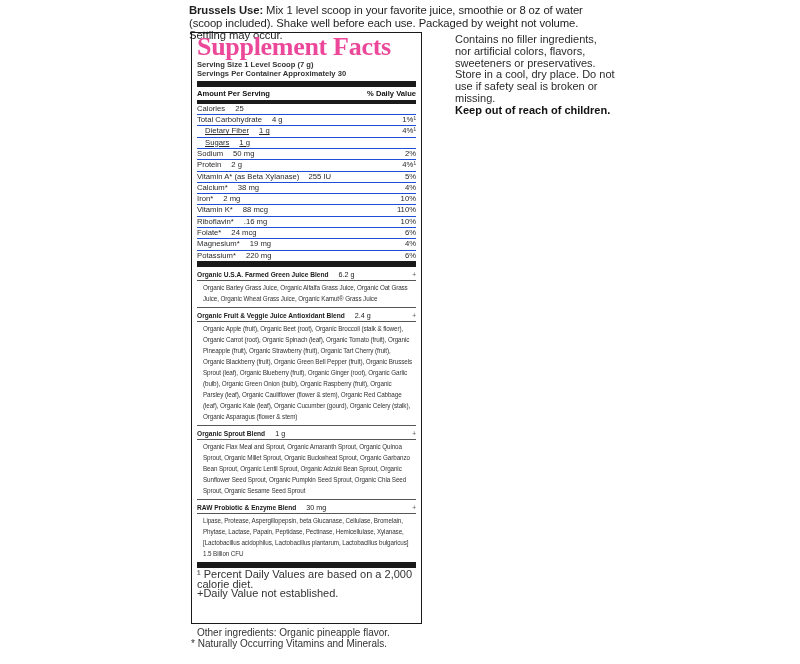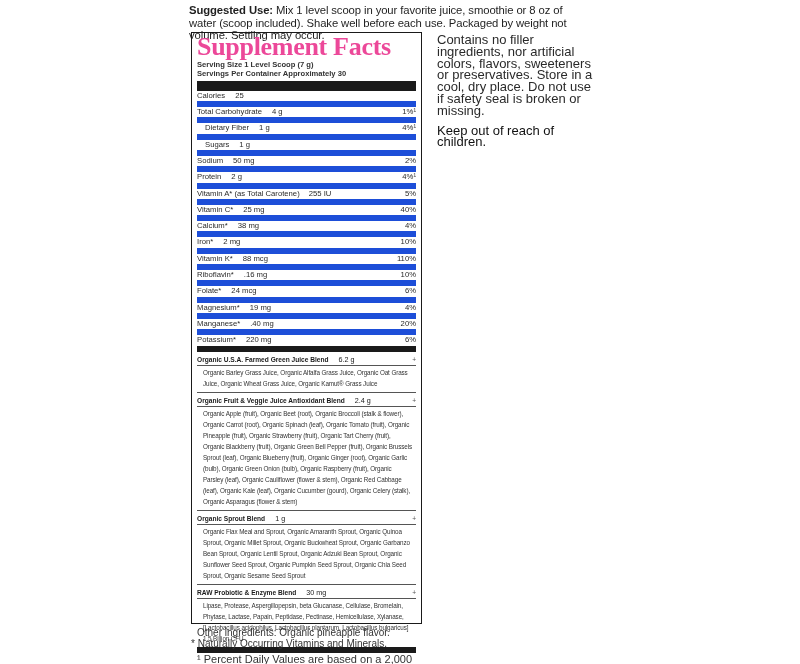--- a/index.html
+++ b/index.html
@@ -1,67 +1,71 @@
 <!DOCTYPE html>
 <html><head>
 <meta charset="utf-8">
 <style>
   html, body { margin:0; padding:0; background:#ffffff; }
   body { width:800px; height:664px; position:relative; overflow:hidden;
          font-family:"Liberation Sans", sans-serif; color:#1a1a1a; }
   .suggested { position:absolute; left:189px; top:4px; width:400px;
                font-size:11.3px; line-height:12.6px; color:#1f1f1f; letter-spacing:-0.1px; }
   .suggested b { font-weight:bold; }
-  .side-note { position:absolute; left:437px; top:34px; width:160px;
-               font-size:13px; line-height:11.8px; color:#2a2a2a; }
-  .side-note .warn { font-weight:normal; display:block; color:#111;margin-top:8px; }
+  .side-note { position:absolute; left:455px; top:34px; width:160px;
+               font-size:11px; line-height:11.8px; color:#2a2a2a; }
+  .side-note .warn { font-weight:bold; display:block; color:#111; }
   .label { position:absolute; left:191px; top:32px; width:231px; height:592px;
            border:1.5px solid #1a1a1a; box-sizing:border-box; padding:0 5px; }
   .title { font-size:26px; font-weight:bold; line-height:26px; margin-top:1px;
            letter-spacing:-0.3px; color:#ec4899;font-family:Liberation Serif, serif; }
   .serving { font-size:7.6px; line-height:9.4px; color:#333;font-weight:bold; }
   .bar-thick { height:6px; background:#1a1a1a; margin:2px 0 0 0; }
   .bar-med { height:4px; background:#1a1a1a; }
   .hdr { display:flex; justify-content:space-between; font-size:7.6px; font-weight:bold;
          line-height:13px; color:#111; }
   .rows { }
   .row { display:flex; justify-content:space-between; font-size:7.7px; line-height:10.3px;
-         border-bottom:6px solid #1d4ed8; color:#2a2a2a; }
+         border-bottom:1px solid #1d4ed8; color:#2a2a2a; }
   .row.noline { border-bottom:none; }
-  .row.indent .nm { padding-left:8px; }
+  .row.indent .nm { padding-left:8px;text-decoration:underline; }
   .row .nm span.amt { margin-left:10px; }
   .row .dv { }
   .blend-h { display:flex; justify-content:space-between; font-size:6.6px; font-weight:bold;
              line-height:11px; border-bottom:1px solid #555; color:#1a1a1a; margin-top:2px; }
   .blend-h .amt { font-weight:normal; margin-left:10px; font-size:7.2px; }
   .blend-h .dv { font-weight:normal; color:#555; }
   .blend-b { font-size:6.3px; line-height:11px; padding:1px 3px 3px 6px; color:#333;
              border-bottom:1px solid #555; letter-spacing:-0.1px; }
   .blend-b.last { border-bottom:none; }
   .foot { font-size:11px; line-height:9.6px; color:#333; padding-top:2px; }
   .below { position:absolute; left:191px; top:627px; font-size:10px; line-height:11px; color:#333; }
   .below .l1 { padding-left:6px; }
 </style>
 </head>
 <body>
 
 <div class="suggested">
-  <b>Suggested Use:</b><span> Mix 1 level scoop in your favorite juice, smoothie or 8 oz of water (scoop included). Shake well before each use. Packaged by weight not volume. Settling may occur.</span>
+  <b>Brussels Use:</b><span> Mix 1 level scoop in your favorite juice, smoothie or 8 oz of water (scoop included). Shake well before each use. Packaged by weight not volume. Settling may occur.</span>
 </div>
 
 <div class="side-note">
   <span>Contains no filler ingredients, nor artificial colors, flavors, sweeteners or preservatives. Store in a cool, dry place. Do not use if safety seal is broken or missing.</span>
   <span class="warn">Keep out of reach of children.</span>
 </div>
 
 <div class="label">
   <div class="title">Supplement Facts</div>
   <div class="serving">Serving Size 1 Level Scoop (7 g)</div>
   <div class="serving">Servings Per Container Approximately 30</div>
   <div class="bar-thick"></div>
+  <div class="hdr">
+    <span>Amount Per Serving</span>
+    <span>% Daily Value</span>
+  </div>
   <div class="bar-med"></div>
 
   <div class="rows">
     <div class="row">
         <span class="nm"><span>Calories</span><span class="amt">25</span></span>
         <span class="dv"></span>
       </div>
     <div class="row">
         <span class="nm"><span>Total Carbohydrate</span><span class="amt">4 g</span></span>
         <span class="dv">1%¹</span>
@@ -76,26 +80,22 @@
       </div>
     <div class="row">
         <span class="nm"><span>Sodium</span><span class="amt">50 mg</span></span>
         <span class="dv">2%</span>
       </div>
     <div class="row">
         <span class="nm"><span>Protein</span><span class="amt">2 g</span></span>
         <span class="dv">4%¹</span>
       </div>
     <div class="row">
-        <span class="nm"><span>Vitamin A*  (as Total Carotene)</span><span class="amt" style="margin-left:9px">255 IU</span></span>
+        <span class="nm"><span>Vitamin A*  (as Beta Xylanase)</span><span class="amt" style="margin-left:9px">255 IU</span></span>
         <span class="dv">5%</span>
-      </div>
-    <div class="row">
-        <span class="nm"><span>Vitamin C*</span><span class="amt">25 mg</span></span>
-        <span class="dv">40%</span>
       </div>
     <div class="row">
         <span class="nm"><span>Calcium*</span><span class="amt">38 mg</span></span>
         <span class="dv">4%</span>
       </div>
     <div class="row">
         <span class="nm"><span>Iron*</span><span class="amt">2 mg</span></span>
         <span class="dv">10%</span>
       </div>
     <div class="row">
@@ -106,24 +106,20 @@
         <span class="nm"><span>Riboflavin*</span><span class="amt">.16 mg</span></span>
         <span class="dv">10%</span>
       </div>
     <div class="row">
         <span class="nm"><span>Folate*</span><span class="amt">24 mcg</span></span>
         <span class="dv">6%</span>
       </div>
     <div class="row">
         <span class="nm"><span>Magnesium*</span><span class="amt">19 mg</span></span>
         <span class="dv">4%</span>
-      </div>
-    <div class="row">
-        <span class="nm"><span>Manganese*</span><span class="amt">.40 mg</span></span>
-        <span class="dv">20%</span>
       </div>
     <div class="row noline">
         <span class="nm"><span>Potassium*</span><span class="amt">220 mg</span></span>
         <span class="dv">6%</span>
       </div>
   </div>
   <div class="bar-thick" style="margin-top:0"></div>
 
   <div>
     <div class="blend-h">

